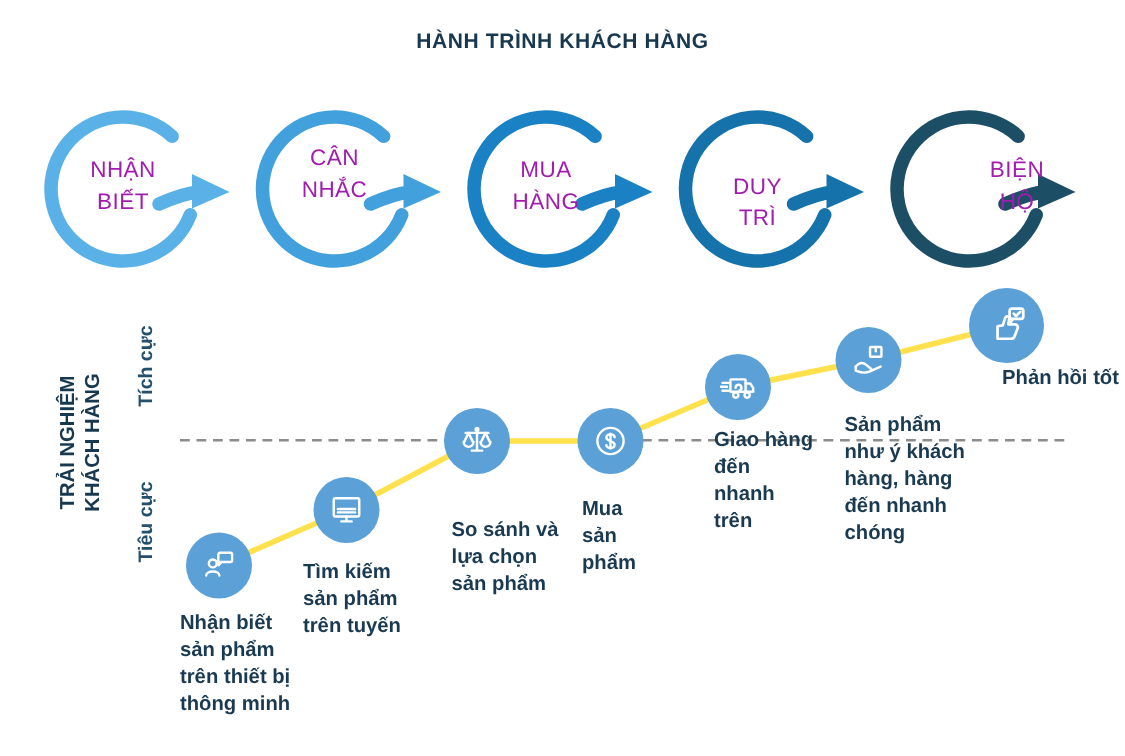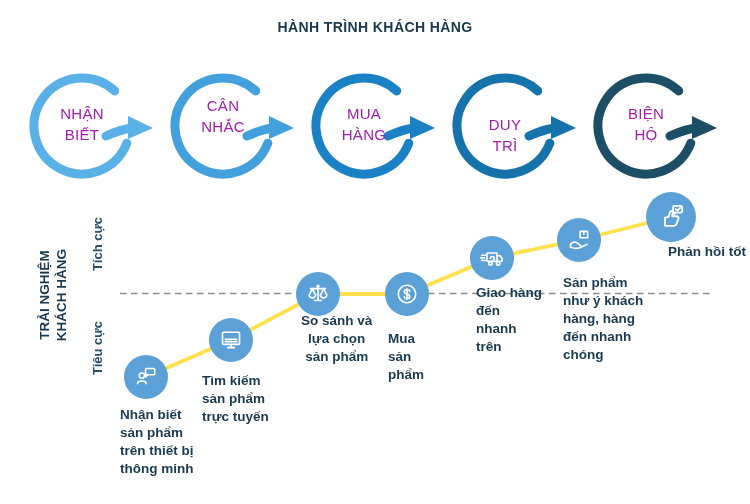--- a/index.html
+++ b/index.html
@@ -113,30 +113,30 @@
     <div class="vlabel" id="axis-pos">Tích cực</div>
     <div class="vlabel" id="axis-neg">Tiêu cực</div>
   <div class="stage-label" style="left: 27px; top: 103px;">NHẬN
 BIẾT</div>
       <div class="stage-label" style="left: 168px; top: 95px;">CÂN
 NHẮC</div>
       <div class="stage-label" style="left: 309px; top: 103px;">MUA
 HÀNG</div>
       <div class="stage-label" style="left: 450px; top: 114px;">DUY
 TRÌ</div>
-      <div class="stage-label" style="left: 591px; top: 103px;">BIỆN
+      <div class="stage-label" style="left: 623px; top: 103px;">BIỆN
 HỘ</div>
       <div class="point-label" style="left: 120px; top: 406px;">Nhận biết
 sản phẩm
 trên thiết bị
 thông minh</div>
       <div class="point-label" style="left: 202px; top: 372px;">Tìm kiếm
 sản phẩm
-trực tuyến</div>
-      <div class="point-label" style="left: 301px; top: 312px; text-align: center;">So sánh và
+trên tuyến</div>
+      <div class="point-label" style="left: 301px; top: 344px;">So sánh và
 lựa chọn
 sản phẩm</div>
       <div class="point-label" style="left: 388px; top: 330px;">Mua
 sản
 phẩm</div>
       <div class="point-label" style="left: 476px; top: 284px;">Giao hàng
 đến
 nhanh
 trên</div>
       <div class="point-label" style="left: 563px; top: 274px;">Sản phẩm

